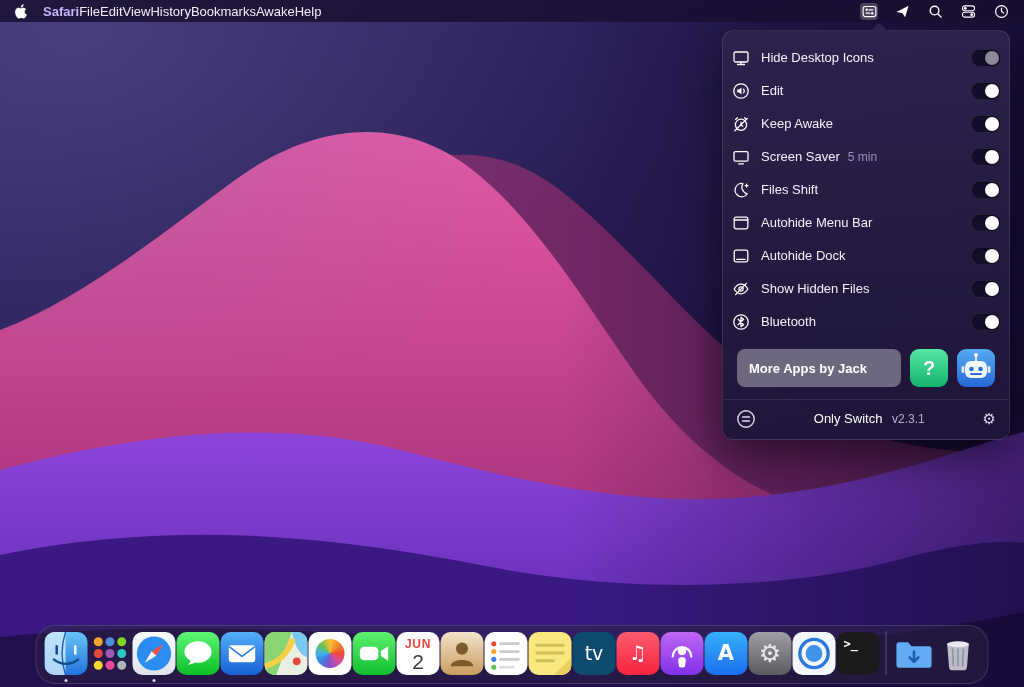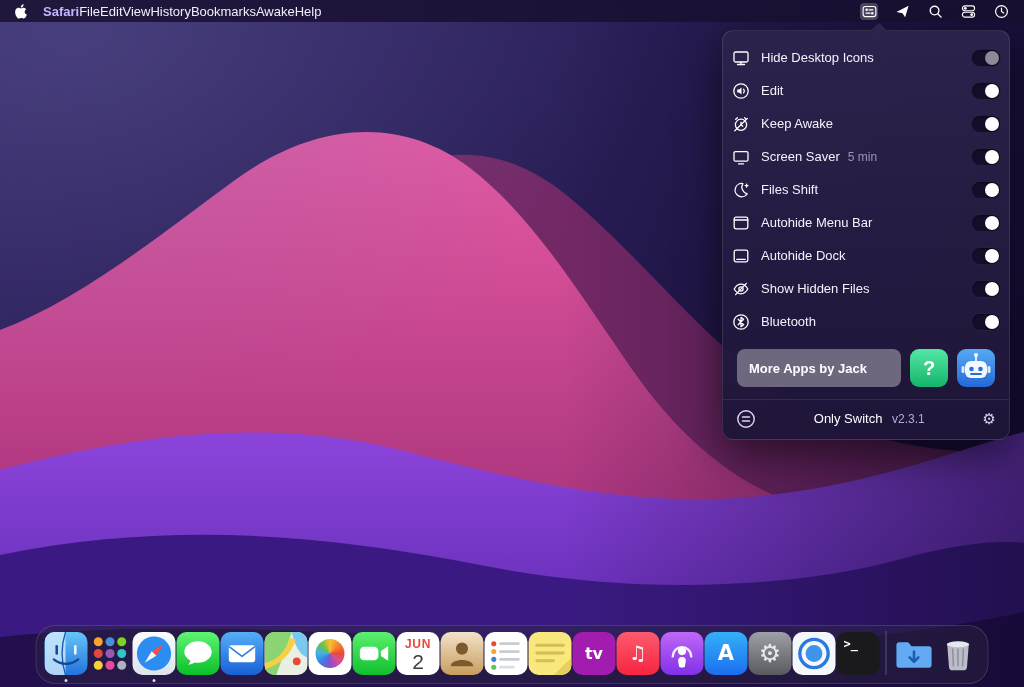--- a/index.html
+++ b/index.html
@@ -415,21 +415,21 @@
         <div class="di" style="background:#f9e87d">
           <svg viewBox="0 0 44 44">
             <rect x="7" y="12" width="30" height="3" rx="1.5" fill="#c7b44e" opacity=".8"></rect>
             <rect x="7" y="20" width="30" height="3" rx="1.5" fill="#c7b44e" opacity=".8"></rect>
             <rect x="7" y="28" width="20" height="3" rx="1.5" fill="#c7b44e" opacity=".8"></rect>
             <path d="M44 26 L26 44 H44 Z" fill="#e6cf5c"></path>
           </svg>
         </div>
       </div>
       <div class="dock-item">
-        <div class="di glyph" style="background:#a21caf;font-size:16px;font-weight:700">tv</div>
+        <div class="di glyph" style="background:#0c4a6e;font-size:19px;font-weight:400">tv</div>
       </div>
       <div class="dock-item">
         <div class="di glyph" style="background:linear-gradient(180deg,#fc5b6e,#f82440);font-size:20px">♫</div>
       </div>
       <div class="dock-item">
         <div class="di" style="background:linear-gradient(180deg,#bf68f6,#8130e9)">
           <svg viewBox="0 0 44 44">
             <path d="M12.5 25a9.5 9.5 0 1 1 19 0" fill="none" stroke="#fff" stroke-width="2.4" stroke-linecap="round" opacity=".92"></path>
             <circle cx="22" cy="19.5" r="4.2" fill="#fff"></circle>
             <path d="M22 25.5c-2.8 0-4.3 1.8-3.9 4.4l.9 5.4c.2 1.3 5.8 1.3 6 0l.9-5.4c.4-2.6-1.1-4.4-3.9-4.4z" fill="#fff"></path>

